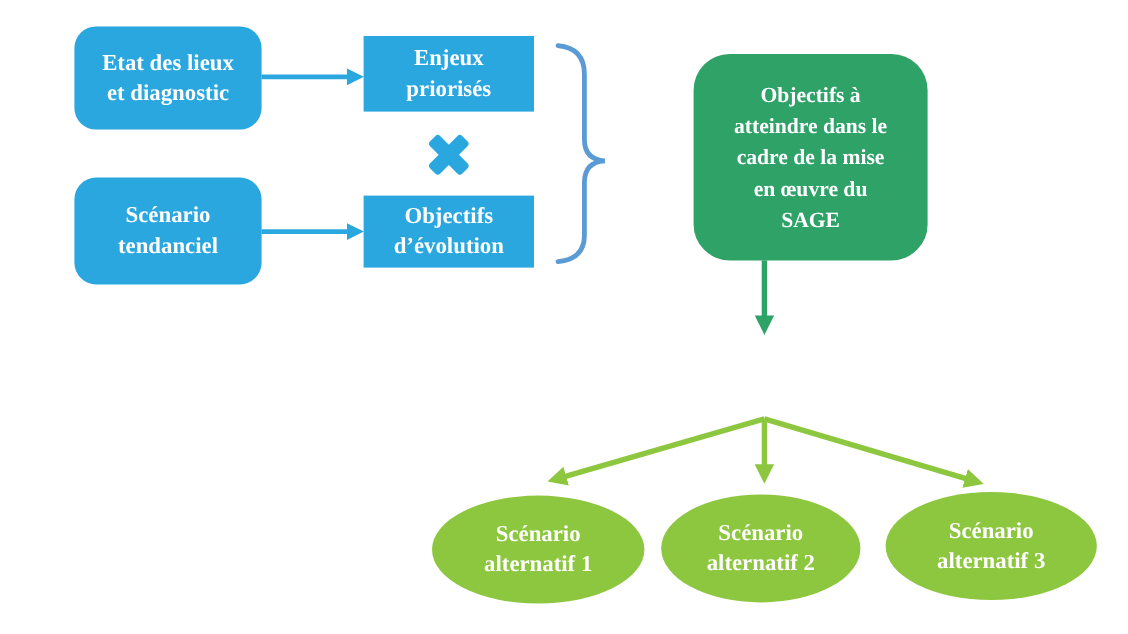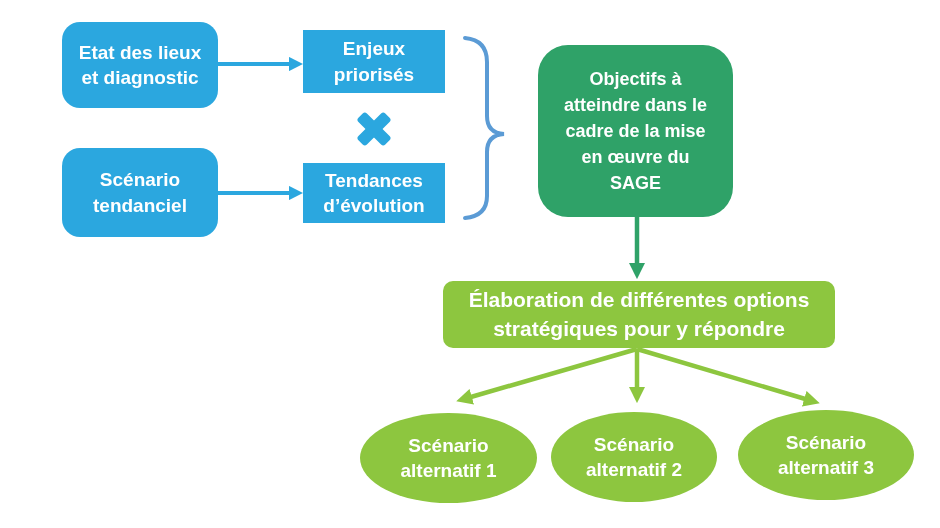--- a/index.html
+++ b/index.html
@@ -6,21 +6,21 @@
     margin: 0;
     padding: 0;
     background: #ffffff;
   }
   .stage {
     position: relative;
     width: 940px;
     height: 528px;
     background: #ffffff;
     overflow: hidden;
-    font-family: Liberation Sans, sans-serif;
+    font-family: Liberation Serif, serif;
   }
   .connectors {
     position: absolute;
     left: 0;
     top: 0;
     width: 940px;
     height: 528px;
     pointer-events: none;
   }
   .node {
@@ -30,21 +30,21 @@
     justify-content: center;
     text-align: center;
     color: #ffffff;
     font-weight: bold;
     white-space: pre-line;
     line-height: 1.32;
     box-sizing: border-box;
     padding: 2px 6px;
   }
   .blue  { background: #2BA7DF; }
-  .dgreen{ background: #2FA268; }
+  .dgreen{ background: #2FA268; margin-left: 40px; }
   .lgreen{ background: #8DC63F; }
 
   .node-etat {
     left: 62px; top: 22px; width: 156px; height: 86px;
     border-radius: 18px; font-size: 19px;
   }
   .node-tendanciel {
     left: 62px; top: 148px; width: 156px; height: 89px;
     border-radius: 18px; font-size: 19px;
   }
@@ -113,31 +113,29 @@
 
   <div class="node blue node-etat">Etat des lieux
 et diagnostic</div>
 
   <div class="node blue node-tendanciel">Scénario
 tendanciel</div>
 
   <div class="node blue node-enjeux">Enjeux
 priorisés</div>
 
-  <div class="node blue node-tendances">Tendances
+  <div class="node blue node-tendances">Objectifs
 d’évolution</div>
 
   <div class="node dgreen node-objectifs">Objectifs à
 atteindre dans le
 cadre de la mise
 en œuvre du
 SAGE</div>
 
-  <div class="node lgreen node-elaboration">Élaboration de différentes options
-stratégiques pour y répondre</div>
 
   <div class="node lgreen ellipse node-alt1">Scénario
 alternatif 1</div>
 
   <div class="node lgreen ellipse node-alt2">Scénario
 alternatif 2</div>
 
   <div class="node lgreen ellipse node-alt3">Scénario
 alternatif 3</div>
 

